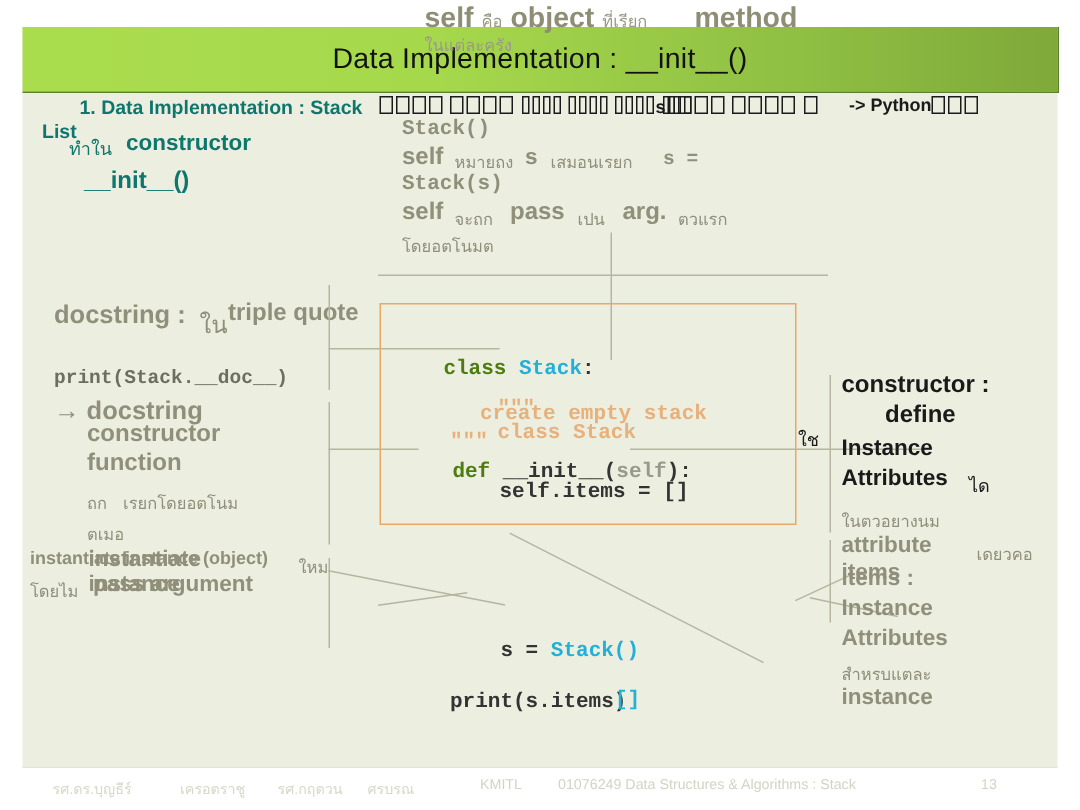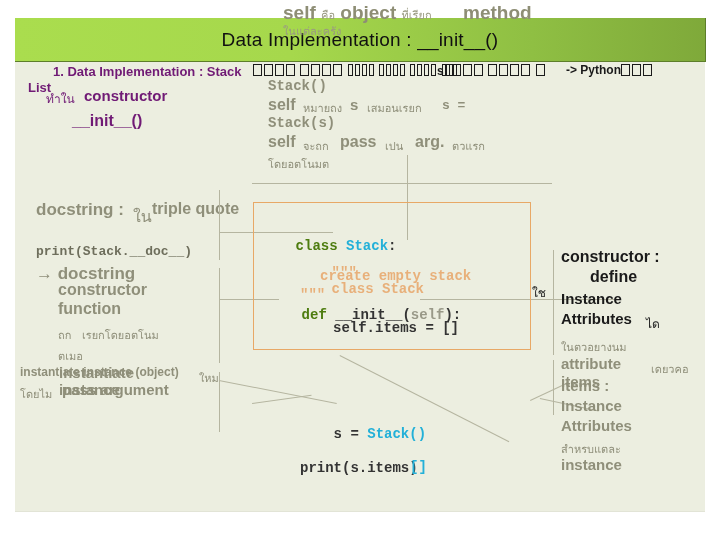--- a/index.html
+++ b/index.html
@@ -65,21 +65,21 @@
     color: #9a9a82;
   }
   .header-overlay .m-word {
     position: absolute;
     left: 180px; top: 0px;
     color: #8e8e75;
   }
 
   
   .tx { position: absolute; white-space: nowrap; }
-  .red   { color: #701a75; }
+  .red   { color: #0f766e; }
   .gray  { color: #8f8f7a; }
   .dgray { color: #6e6e5c; }
   .black { color: #1a1a1a; }
   .mono  { font-family: "Liberation Mono", monospace; }
   .b     { font-weight: bold; }
 
   
   .tofu {
     display: inline-block;
     width: 9px; height: 12px;
@@ -183,21 +183,21 @@
   <div class="tx black b" style="left:566px; top:63px; font-size:12px;">-&gt; Python</div>
 
   <div class="tx black" style="left:620px; top:64px; font-size:12px;">
     <span class="tofu"></span><span class="tofu"></span><span class="tofu"></span>
   </div>
 
   <div class="tx red b" style="left:28px; top:80px; font-size:13px;">List</div>
 
   <div class="tx red" style="left:46px; top:89px; font-size:12px;">ทำใน</div>
   <div class="tx red b" style="left:84px; top:87px; font-size:15px;">constructor</div>
-  <div class="tx red b" style="left:56px; top:112px; font-size:16px;margin-left:16px;">__init__()</div>
+  <div class="tx red b" style="left:56px; top:112px; font-size:16px;">__init__()</div>
 
   <div class="tx gray mono b" style="left:268px; top:78px; font-size:14px;">Stack()</div>
 
   <div class="tx gray b" style="left:268px; top:96px; font-size:16px;">self</div>
   <div class="tx gray" style="left:303px; top:99px; font-size:11px;">หมายถง</div>
   <div class="tx gray b" style="left:350px; top:96px; font-size:15px;">s</div>
   <div class="tx gray" style="left:367px; top:99px; font-size:11px;">เสมอนเรยก</div>
   <div class="tx gray mono b" style="left:442px; top:98px; font-size:13px;">s =</div>
 
   <div class="tx gray mono b" style="left:268px; top:115px; font-size:14px;">Stack(s)</div>
@@ -301,14 +301,23 @@
 
   <div class="tx gray b" style="left:561px; top:373px; font-size:15px;">items</div>
   <div class="tx gray b" style="left:561px; top:377px; font-size:15px;">items :</div>
 
   <div class="tx gray b" style="left:561px; top:397px; font-size:15px;">Instance</div>
   <div class="tx gray b" style="left:561px; top:417px; font-size:15px;">Attributes</div>
   <div class="tx gray" style="left:561px; top:440px; font-size:11px;">สำหรบแตละ</div>
   <div class="tx gray b" style="left:561px; top:456px; font-size:15px;">instance</div>
 
   <div class="footer-rule"></div>
+  <div class="footer">
+    <div class="ft" style="left:35px; top:3px;">รศ.ดร.บุญธีร์</div>
+    <div class="ft" style="left:120px; top:3px;">เครอตราชู</div>
+    <div class="ft" style="left:185px; top:3px;">รศ.กฤตวน</div>
+    <div class="ft" style="left:245px; top:3px;">ศรบรณ</div>
+    <div class="ft dk" style="left:320px; top:3px;">KMITL</div>
+    <div class="ft dk" style="left:372px; top:3px;">01076249 Data Structures &amp; Algorithms : Stack</div>
+    <div class="ft dk" style="left:654px; top:3px;">13</div>
+  </div>
 
 </div>
 
 </body></html>

